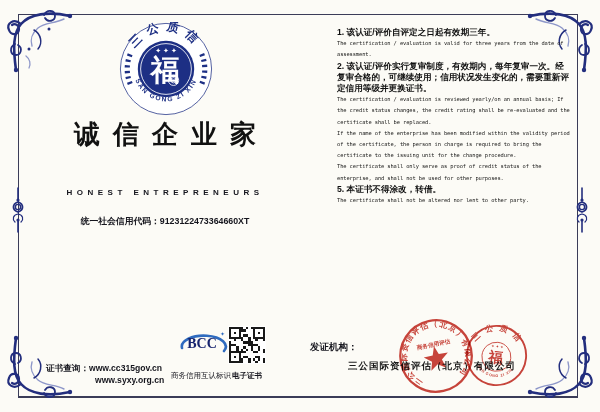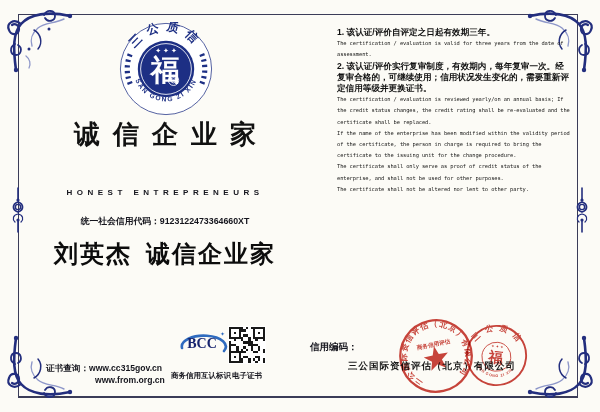--- a/index.html
+++ b/index.html
@@ -51,21 +51,21 @@
     font-size:24px;font-weight:bold;letter-spacing:2px;color:#0c0c0c;
   }
   .holder-line .gap{display:inline-block;width:14px;}
   .meta{position:absolute;font-size:8.6px;font-weight:bold;color:#15151d;white-space:nowrap;}
   .m-issue{left:46px;top:329px;}
   .m-valid{left:46px;top:346px;}
   .m-query{left:46px;top:363px;}
   .m-query2{left:95px;top:375px;}
   .bcc{position:absolute;left:176px;top:328px;width:52px;height:30px;}
   .bcc-cap{position:absolute;left:158px;top:371px;width:86px;text-align:center;
-    font-size:7.5px;font-weight:bold;color:#15151d;}
+    font-size:7.5px;font-weight:normal;color:#15151d;}
   .qr{
     position:absolute;left:228px;top:326px;width:38px;height:38px;background:#fff;
     display:grid;grid-template-rows:repeat(15,1fr);grid-template-columns:repeat(15,1fr);
     padding:1px;box-sizing:border-box;
   }
   .qr i{background:#191919;}
   .qr-cap{position:absolute;left:224px;top:371px;width:46px;text-align:center;
     font-size:7.5px;font-weight:bold;color:#15151d;}
 
   
@@ -190,28 +190,25 @@
 
   <div class="cert-title">诚信企业家</div>
   <div class="cert-subtitle">HONEST ENTREPRENEURS</div>
 
 
 
   <div class="uscc-line">
     <span>统一社会信用代码：</span><span>9123122473364660XT</span>
   </div>
 
-  <div class="holder-line">
-    <span>刘英杰</span><span class="gap"></span><span>诚信企业家</span>
-  </div>
 
   <div class="meta m-query">
     <span>证书查询：</span><span>www.cc315gov.cn</span>
   </div>
-  <div class="meta m-query2">www.from.org.cn</div>
+  <div class="meta m-query2">www.syxy.org.cn</div>
 
   <svg class="bcc" viewBox="0 0 52 30">
     <path d="M6,20 a22,11 0 1 1 42,3" fill="none" stroke="#2f6bbf" stroke-width="2.6" stroke-linecap="round"></path>
     <text x="26" y="20" text-anchor="middle" font-size="14" font-weight="bold" fill="#17246e" font-family="'Liberation Serif',serif">BCC</text>
     <text x="44" y="8" font-size="6" fill="#2f6bbf">✦</text>
   </svg>
   <div class="bcc-cap">商务信用互认标识</div>
 
   <div class="qr">
       <i style="grid-area:1 / 1"></i>
@@ -324,24 +321,25 @@
     </div>
   <div class="qr-cap">电子证书</div>
 
   <div class="notes">
     <p class="zh">1. 该认证/评价自评定之日起有效期三年。</p>
     <p class="en">The certification / evaluation is valid for three years from the date of assessment.</p>
     <p class="zh">2. 该认证/评价实行复审制度，有效期内，每年复审一次。经复审合格的，可继续使用；信用状况发生变化的，需要重新评定信用等级并更换证书。</p>
     <p class="en">The certification / evaluation is reviewed yearly/on an annual basis; If the credit status changes, the credit rating shall be re-evaluated and the certificate shall be replaced.</p>
     <p class="en">If the name of the enterprise has been modified within the validity period of the certificate, the person in charge is required to bring the certificate to the issuing unit for the change procedure.</p>
     <p class="en">The certificate shall only serve as proof of credit status of the enterprise, and shall not be used for other purposes.</p>
+    <p class="zh">5. 本证书不得涂改，转借。</p>
     <p class="en">The certificate shall not be altered nor lent to other party.</p>
   </div>
 
-  <div class="issuer-label">信用编码：</div>
+  <div class="issuer-label">发证机构：</div>
   <div class="issuer-company">三公国际资信评估（北京）有限公司</div>
 
   <svg class="stamp stamp1" viewBox="0 0 100 100">
     <defs>
         <path id="s1ring" d="M50,89 a39,39 0 1 1 0.02,0"></path>
       </defs>
     <circle cx="50" cy="50" r="47" fill="none" stroke="#c5352c" stroke-width="3"></circle>
     <text font-size="10.5" font-weight="bold" fill="#c5352c" letter-spacing="1.5">
       <textPath href="#s1ring" startOffset="50%" text-anchor="middle">三公国际资信评估（北京）有限公司</textPath>
     </text>

